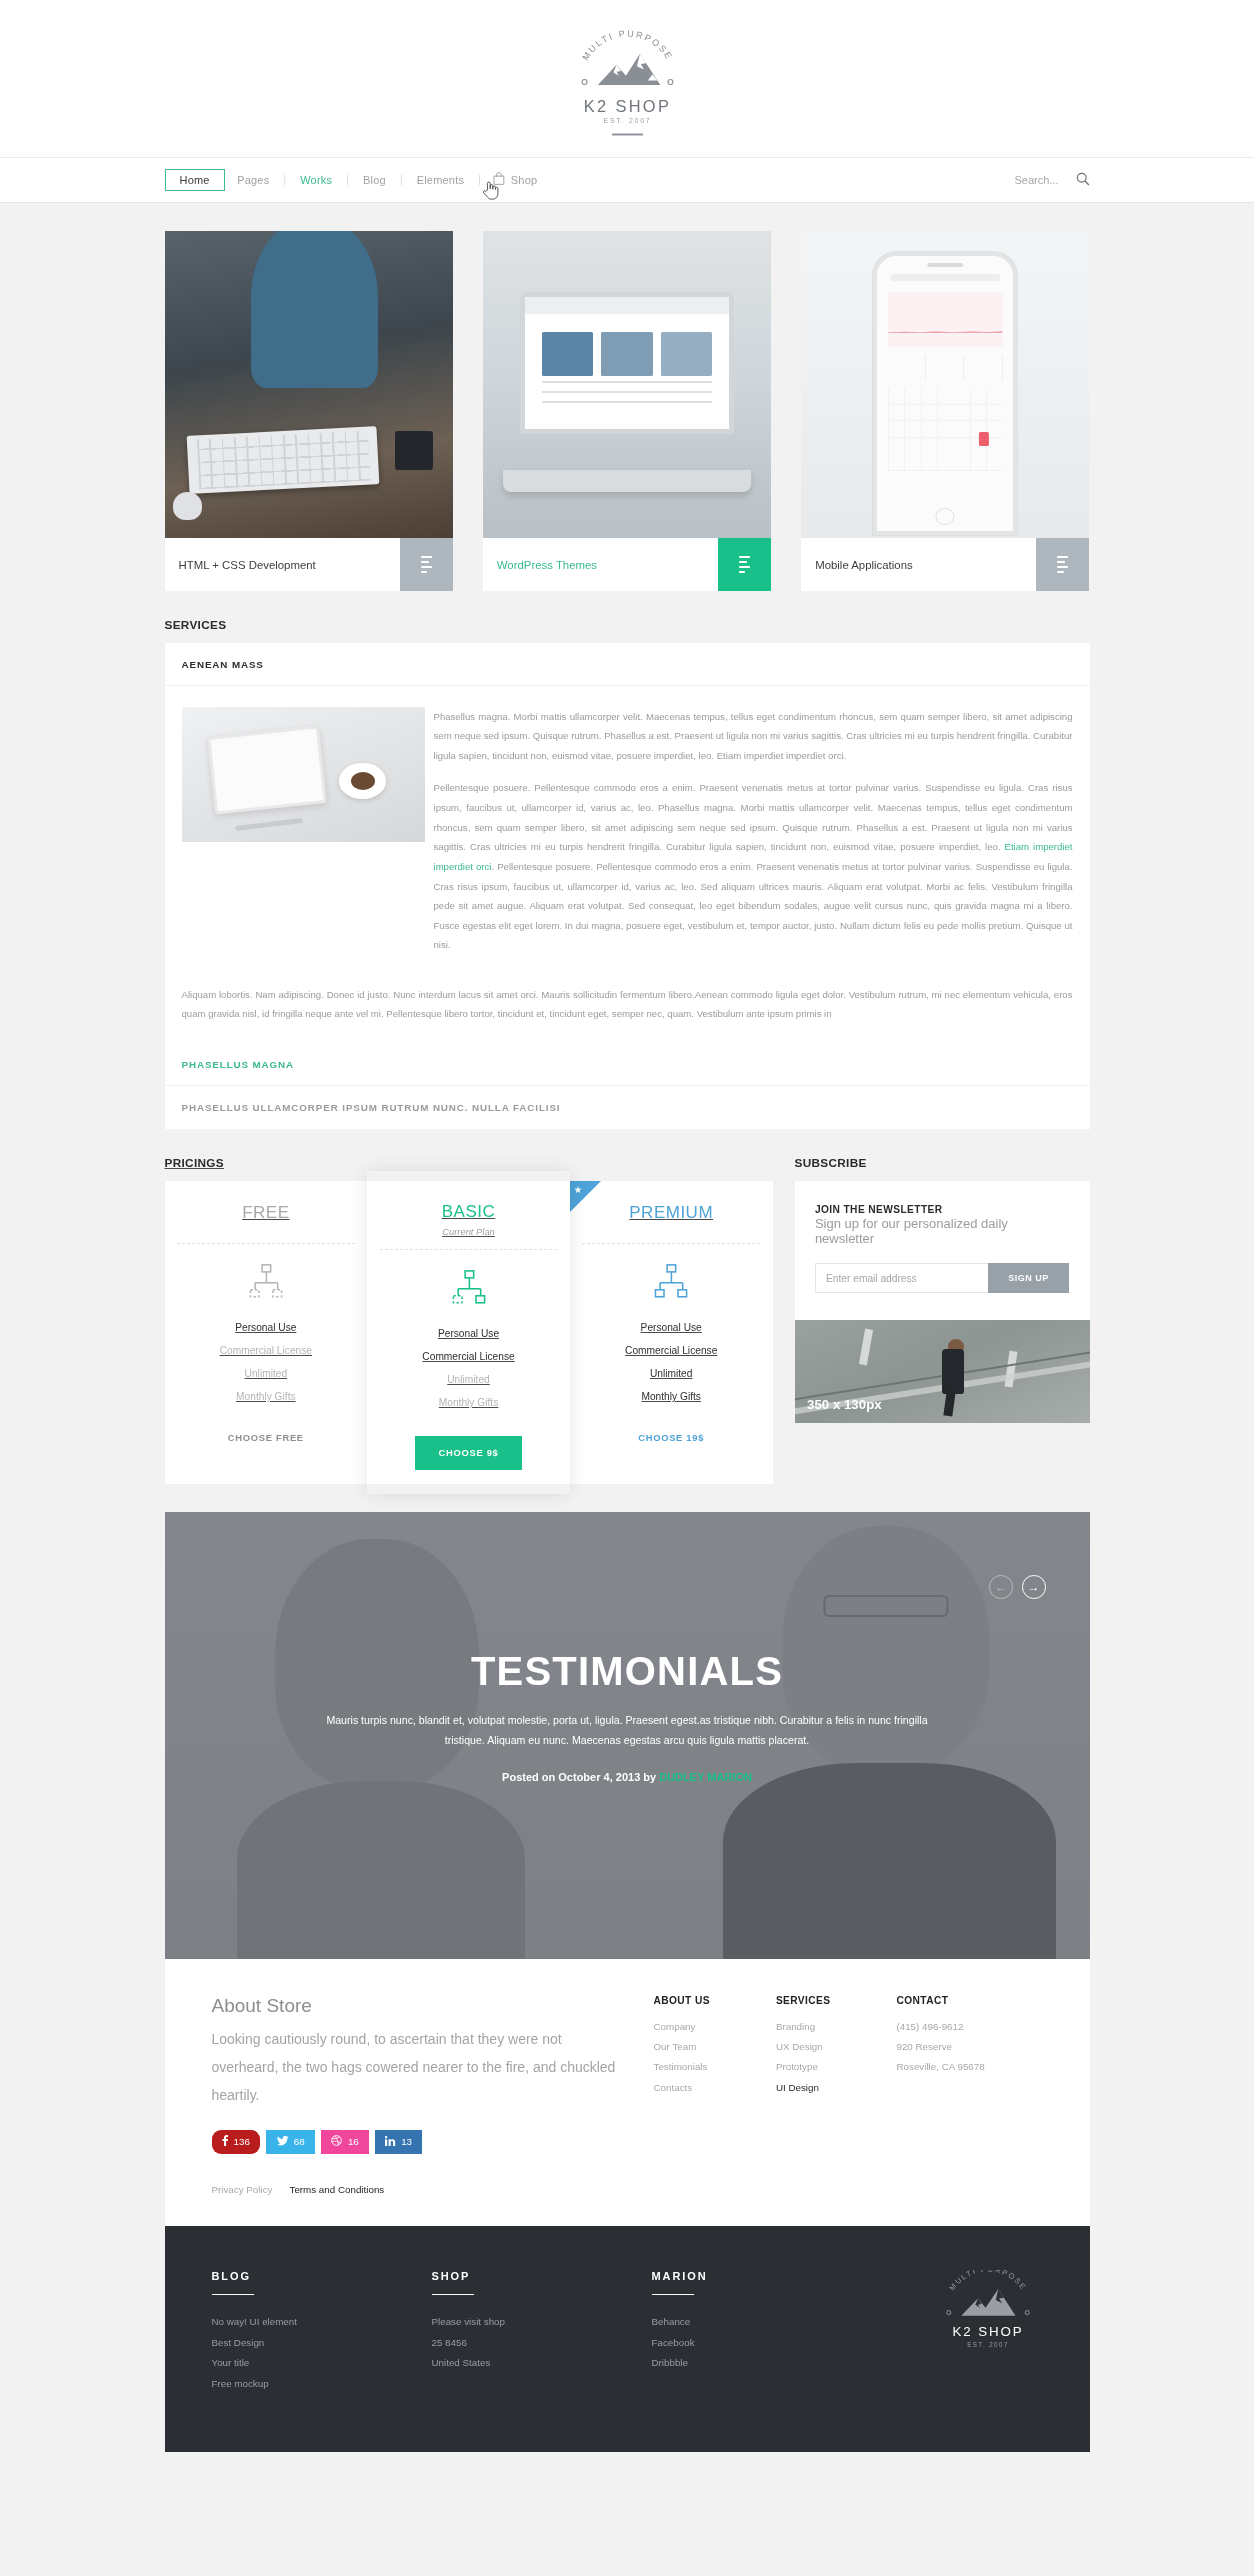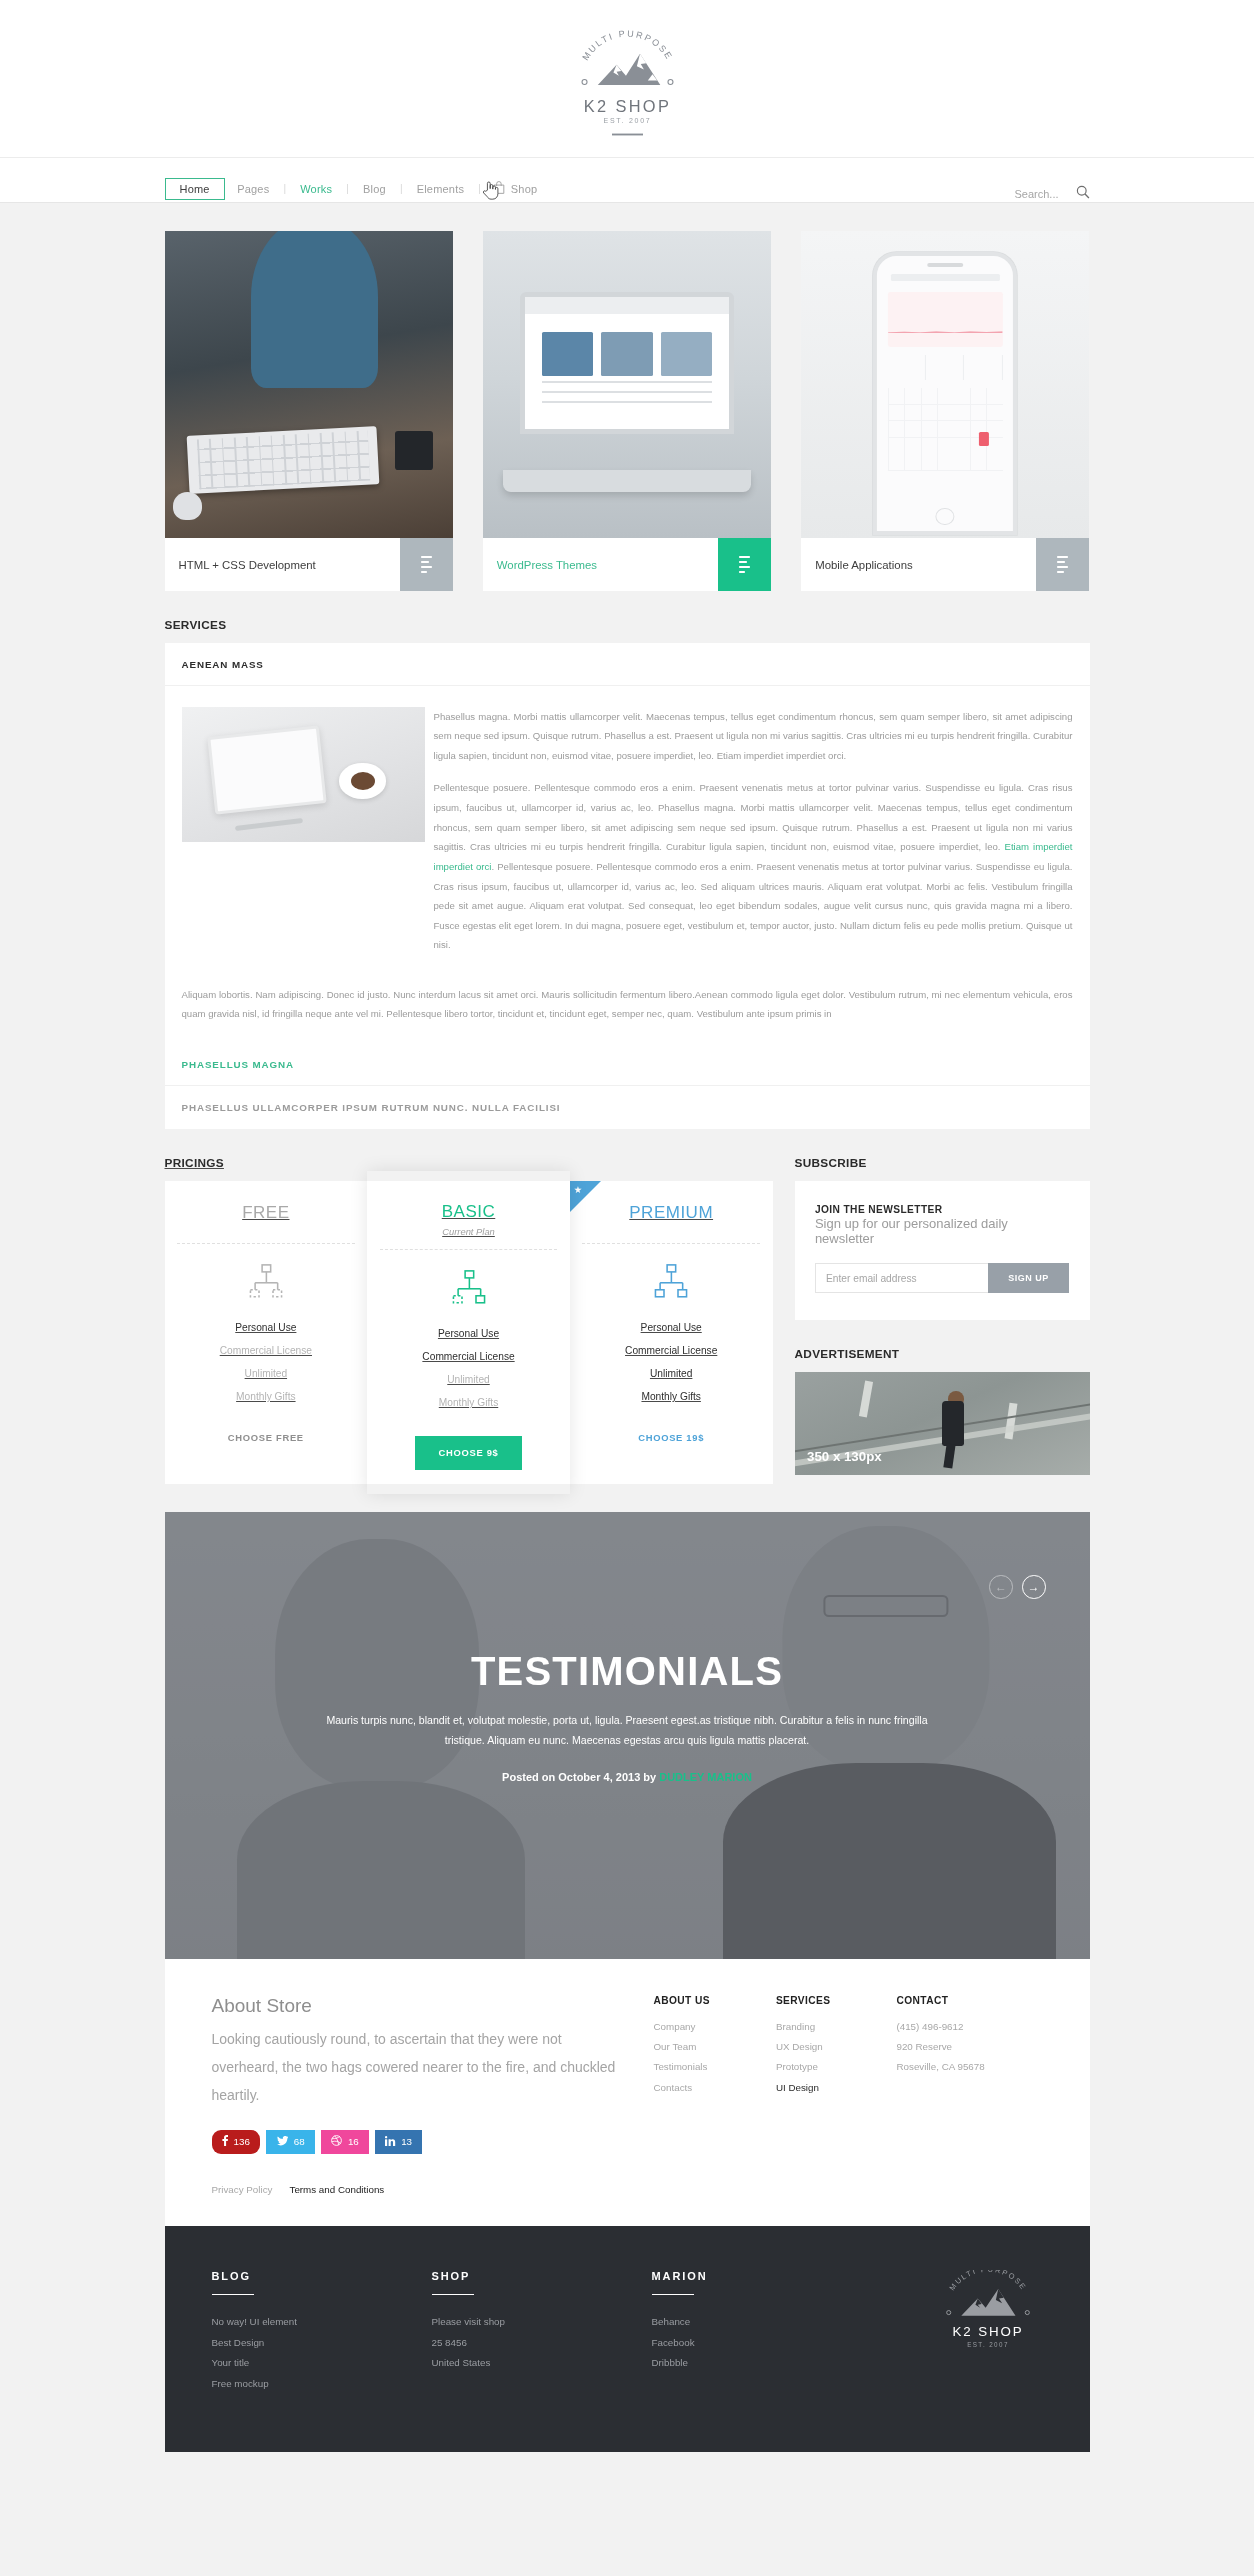--- a/index.html
+++ b/index.html
@@ -16,21 +16,21 @@
   .header { background: #ffffff; padding: 27px 0 0; }
   .logo-block { text-align: center; }
   .logo-svg { display: block; margin: 0 auto; }
 
   .navbar {
     background: #ffffff;
     border-top: 0.8px solid #ececec;
     border-bottom: 0.8px solid #e6e6e6;
     margin-top: 17px;
   }
-  .navbar .wrap { display: flex; align-items: flex-end; height: 44px; }
+  .navbar .wrap { display: flex; align-items: center; height: 44px; }
   .nav { display: flex; align-items: center; gap: 0; }
   .nav-item {
     font-size: 11px;
     color: #a0a0a0;
     padding: 5.5px 12.5px;
     letter-spacing: 0.2px;
     cursor: pointer;
     position: relative;
     white-space: nowrap;
   }
@@ -558,21 +558,20 @@
     <div class="sec-title">SUBSCRIBE</div>
     <div class="side-box">
       <div class="side-h">JOIN THE NEWSLETTER</div>
       <div class="side-p">Sign up for our personalized daily newsletter</div>
       <div class="sub-form">
         <input class="sub-input" value="" placeholder="Enter email address" style="">
         <button class="sub-btn">SIGN UP</button>
       </div>
     </div>
 
-    <div class="sec-title">ADVERTISEMENT</div>
     <div class="ad-img">
       <div class="stripe s1"></div>
         <div class="stripe s2"></div>
       <div class="road2"></div>
         <div class="road1"></div>
       <div class="man-head"></div>
         <div class="man-body"></div>
         <div class="man-leg"></div>
       <div class="ad-label">350 x 130px</div>
     </div>

